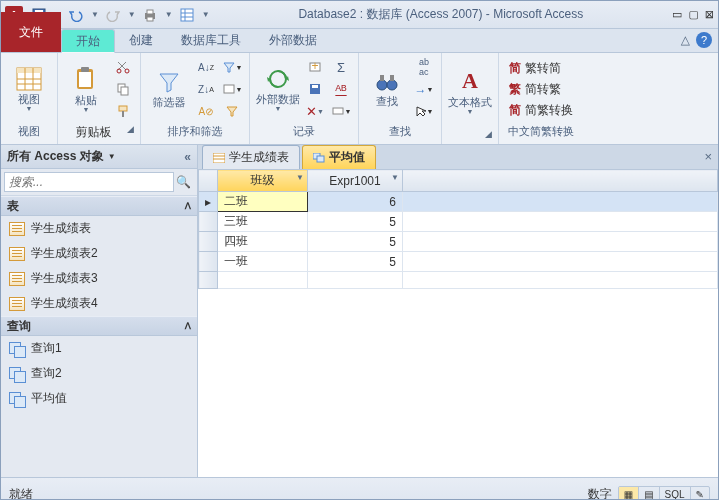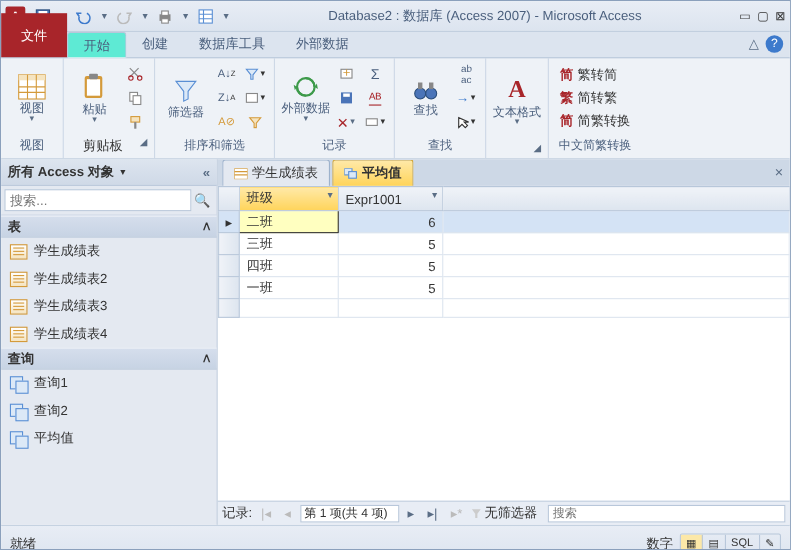--- a/index.html
+++ b/index.html
@@ -29,40 +29,40 @@
 .small-col{display:flex;flex-direction:column;gap:2px;justify-content:center}
 .small-btn{width:22px;height:20px;display:flex;align-items:center;justify-content:center;border-radius:2px;cursor:pointer}
 .textconv{display:flex;flex-direction:column;gap:2px;justify-content:center}
 .textconv div{display:flex;align-items:center;gap:4px;padding:1px 4px;cursor:pointer;font-size:11px;color:#4a5f7d;border-radius:2px}
 .textconv .cic{color:#a8252a;font-weight:bold}
 .main{display:flex;height:332px}
 .navpane{width:197px;border-right:1px solid #b8c7da;background:#e4e9f1;display:flex;flex-direction:column}
 .nav-head{height:24px;background:linear-gradient(#dde5ef,#cfd9e7);display:flex;align-items:center;padding:0 6px;border-bottom:1px solid #b8c7da;color:#2a4d7a;font-weight:bold}
 .nav-head .coll{margin-left:auto;color:#5a6d85;cursor:pointer}
 .nav-search{padding:3px;display:flex;border-bottom:1px solid #cdd8e6}
-.nav-search input{flex:1;border:1px solid #b8c7da;padding:2px 4px;color:#888;font-size:12px}
+.nav-search input{flex:1;border:1px solid #b8c7da;padding:2px 4px;font-style:italic;color:#888;font-size:12px}
 .nav-search .sic{width:20px;display:flex;align-items:center;justify-content:center;color:#5a6d85}
 .nav-cat{height:20px;background:linear-gradient(#d5deec,#c7d3e4);display:flex;align-items:center;padding:0 6px;color:#2a4d7a;font-weight:bold;border-top:1px solid #e8edf5;border-bottom:1px solid #b8c7da}
 .nav-cat .chev{margin-left:auto;font-size:9px}
 .nav-list{overflow:auto}
 .nav-item{display:flex;align-items:center;padding:4px 8px;gap:6px;cursor:pointer}
 .nav-item .tic{width:16px;height:14px;border:1px solid #d49a3a;background:linear-gradient(#fff,#f5e4c0);position:relative}
 .nav-item .tic::before{content:"";position:absolute;left:2px;top:2px;right:2px;height:1px;background:#d49a3a;box-shadow:0 3px 0 #d49a3a,0 6px 0 #d49a3a}
 .nav-item .qic{width:16px;height:14px;position:relative}
 .nav-item .qic::before{content:"";position:absolute;left:0;top:0;width:10px;height:10px;border:1px solid #5a8fd4;background:#dce9f7}
 .nav-item .qic::after{content:"";position:absolute;left:5px;top:4px;width:10px;height:10px;border:1px solid #5a8fd4;background:#dce9f7}
 .content{flex:1;display:flex;flex-direction:column;background:#e4e9f1}
 .doctabs{height:24px;background:#cdd8e6;display:flex;align-items:flex-end;padding-left:4px;position:relative}
 .doctab{display:flex;align-items:center;gap:4px;padding:3px 10px;background:#e4e9f1;border:1px solid #9db2cc;border-bottom:none;border-radius:3px 3px 0 0;margin-right:2px;cursor:pointer;font-size:11px}
 .doctab.active{background:linear-gradient(#ffe9a8,#ffd45a);border-color:#d4a83a}
 .doctab .dtic{width:12px;height:10px}
 .doctabs .close{position:absolute;right:6px;top:4px;color:#5a6d85;cursor:pointer;font-size:13px}
 .grid{flex:1;background:#fff;overflow:auto;position:relative}
 .gtable{border-collapse:collapse;width:100%}
-.gtable th{background:linear-gradient(#f0f3f8,#dde5ef);border:1px solid #b8c7da;padding:2px 6px;font-weight:normal;text-align:left;position:relative;height:18px}
+.gtable th{background:linear-gradient(#f0f3f8,#dde5ef);border:1px solid #b8c7da;padding:2px 6px;font-weight:normal;text-align:center;position:relative;height:18px}
 .gtable th .drop{position:absolute;right:3px;top:3px;font-size:8px;color:#5a6d85}
 .gtable th.active{background:linear-gradient(#ffe9a8,#ffd45a)}
 .gtable td{border:1px solid #dde5ef;padding:1px 6px;height:17px}
 .gtable td.rowhdr{background:linear-gradient(90deg,#f0f3f8,#dde5ef);width:14px;border-color:#b8c7da}
 .gtable tr.sel td{background:#d4e3f5}
 .gtable tr.sel td.cur{background:#ffffc0;border:1px solid #333}
 .gtable td.num{text-align:right}
 .gtable tr.newrow td.rowhdr{color:#d49a3a;font-weight:bold;text-align:center}
 .recnav{height:22px;background:#e8edf5;border-top:1px solid #b8c7da;display:flex;align-items:center;padding:0 4px;gap:4px;font-size:11px;color:#4a5f7d}
 .recnav .rbtn{padding:0 4px;cursor:pointer;color:#5a6d85}
@@ -449,36 +449,20 @@
         </tr>
         <tr class="newrow">
           <td class="rowhdr"></td>
           <td></td>
           <td></td>
           <td></td>
         </tr>
       </tbody>
         </table>
     </div>
-    <div class="recnav">
-      <span>记录:</span>
-      <span class="rbtn dis">|◂</span>
-      <span class="rbtn dis">◂</span>
-      <input value="第 1 项(共 4 项)" style="">
-      <span class="rbtn">▸</span>
-      <span class="rbtn">▸|</span>
-      <span class="rbtn dis">▸*</span>
-      <span class="nofilter">
-          <svg width="10" height="10">
-            <path d="M1 1 L9 1 L6 5 L6 9 L4 9 L4 5 Z" fill="#ccc"></path>
-          </svg>
-          <span>无筛选器</span>
-        </span>
-      <input style="flex: 1 1 0%; margin-left: 6px;" placeholder="搜索">
-    </div>
   </div>
 </div>
 
 <div class="statusbar">
   <span>就绪</span>
   <div class="right">
     <span>数字</span>
     <div class="view-btns">
       <span class="active">▦</span>
       <span>▤</span>

